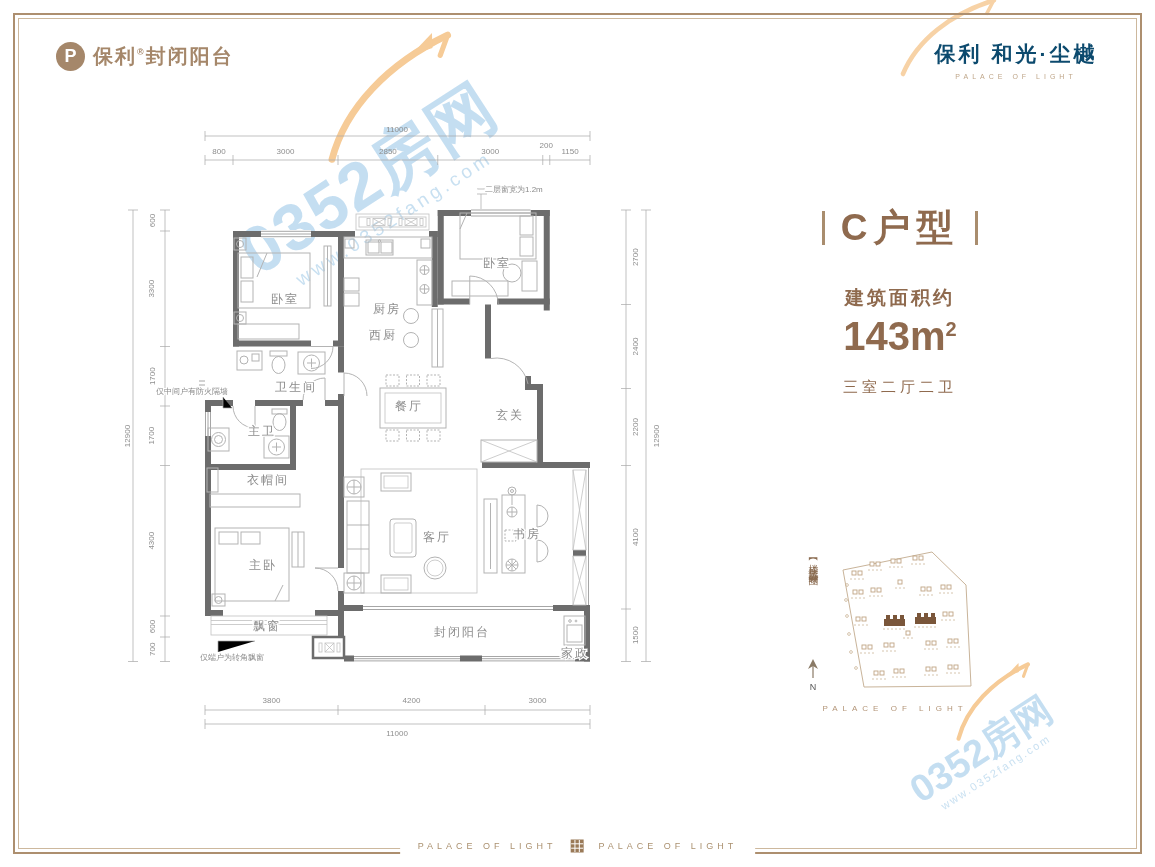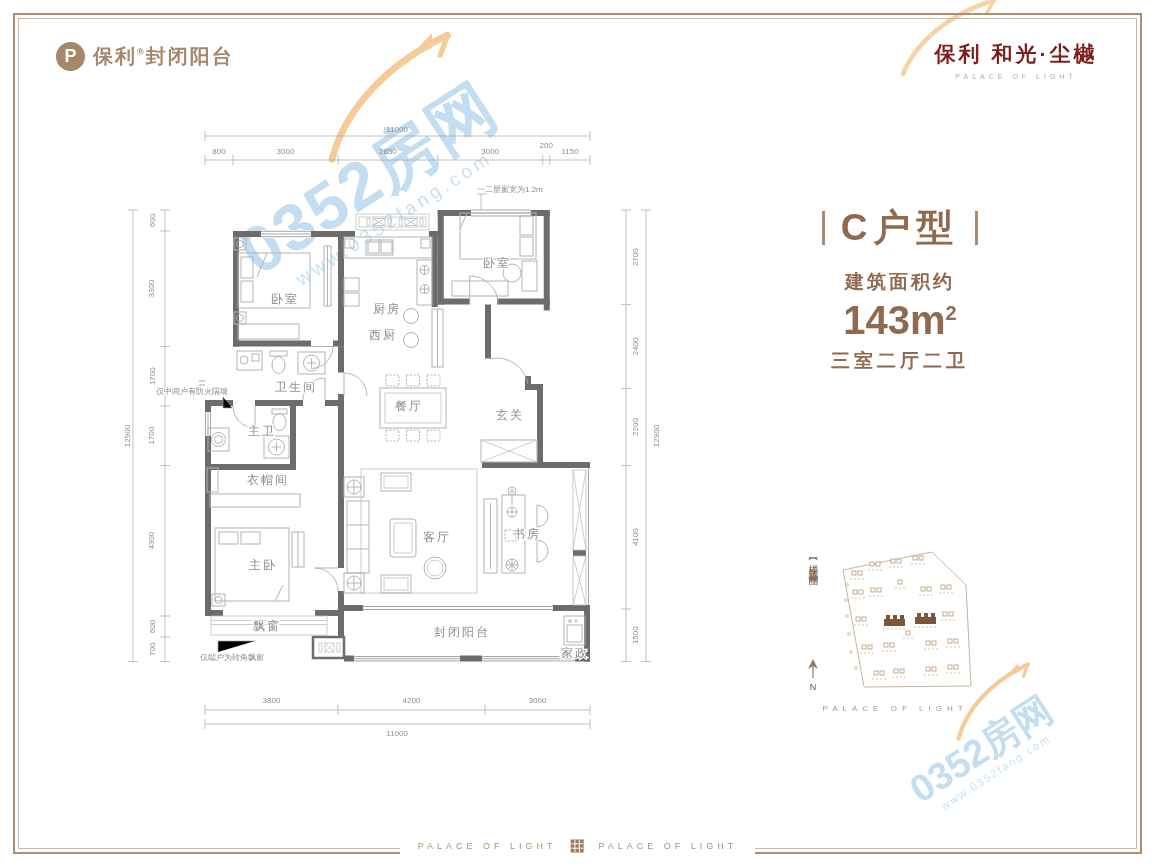--- a/index.html
+++ b/index.html
@@ -10,33 +10,33 @@
        border:2px solid #ad8f6f;z-index:1;pointer-events:none;}
   .frame-inner{position:absolute;left:18px;top:18px;right:18px;bottom:18px;
        border:1px solid #cdb89d;z-index:1;pointer-events:none;}
   
   .dev-logo{position:absolute;left:56px;top:42px;display:flex;align-items:center;gap:8px;z-index:3;}
   .dev-mark{width:29px;height:29px;border-radius:50%;background:#a5876a;color:#fff;
        display:flex;align-items:center;justify-content:center;font-weight:bold;font-size:18px;}
   .dev-text{color:#a5876a;font-size:20px;font-weight:700;letter-spacing:2px;}
   .dev-text sup{font-size:9px;}
   .proj-logo{position:absolute;right:34px;top:40px;width:210px;text-align:center;z-index:3;}
-  .proj-cn{color:#7f1d1d;font-size:21px;font-weight:600;letter-spacing:3px;}
+  .proj-cn{color:#0c4a6e;font-size:21px;font-weight:600;letter-spacing:3px;}
   .proj-en{color:#bfa689;font-size:7px;letter-spacing:4px;margin-top:5px;}
   
   .panel{position:absolute;left:755px;top:203px;width:290px;text-align:center;z-index:3;color:#8f6a4e;}
   .unit-type{display:flex;align-items:center;justify-content:center;gap:16px;}
   .unit-type .bar{width:3px;height:34px;background:#a98d6e;}
   .unit-type .t{font-size:37px;font-weight:800;letter-spacing:6px;}
   .unit-name{margin-top:33px;font-size:47px;font-weight:800;}
   .unit-name span{letter-spacing:18px;margin-right:-18px;}
-  .area-label{margin-top:16px;font-size:19px;font-weight:700;letter-spacing:3px;}
+  .area-label{margin-top:32px;font-size:19px;font-weight:700;letter-spacing:3px;}
   .area-value{margin-top:3px;font-size:40px;font-weight:700;}
   .area-value sup{font-size:20px;}
-  .rooms-desc{margin-top:5px;font-size:19px;font-weight:700;letter-spacing:4px;}
+  .rooms-desc{margin-top:19px;font-size:15px;font-weight:400;letter-spacing:4px;}
   
   .sp-legend{position:absolute;left:806px;top:554px;writing-mode:vertical-rl;text-orientation:upright;
        font-size:10px;letter-spacing:2px;color:#8a6b50;z-index:3;}
   .sp-north{position:absolute;left:804px;top:658px;width:18px;text-align:center;z-index:3;color:#6f6f6f;}
   .sp-north .n{font-size:9px;color:#555;display:block;margin-top:-2px;}
   .sp-caption{position:absolute;left:800px;top:704px;width:190px;text-align:center;
        font-size:8px;letter-spacing:5px;color:#b39578;z-index:3;}
   
   .footer{position:absolute;left:50%;transform:translateX(-50%);top:836px;height:20px;
        background:#fff;display:flex;align-items:center;gap:14px;padding:0 18px;z-index:6;}

